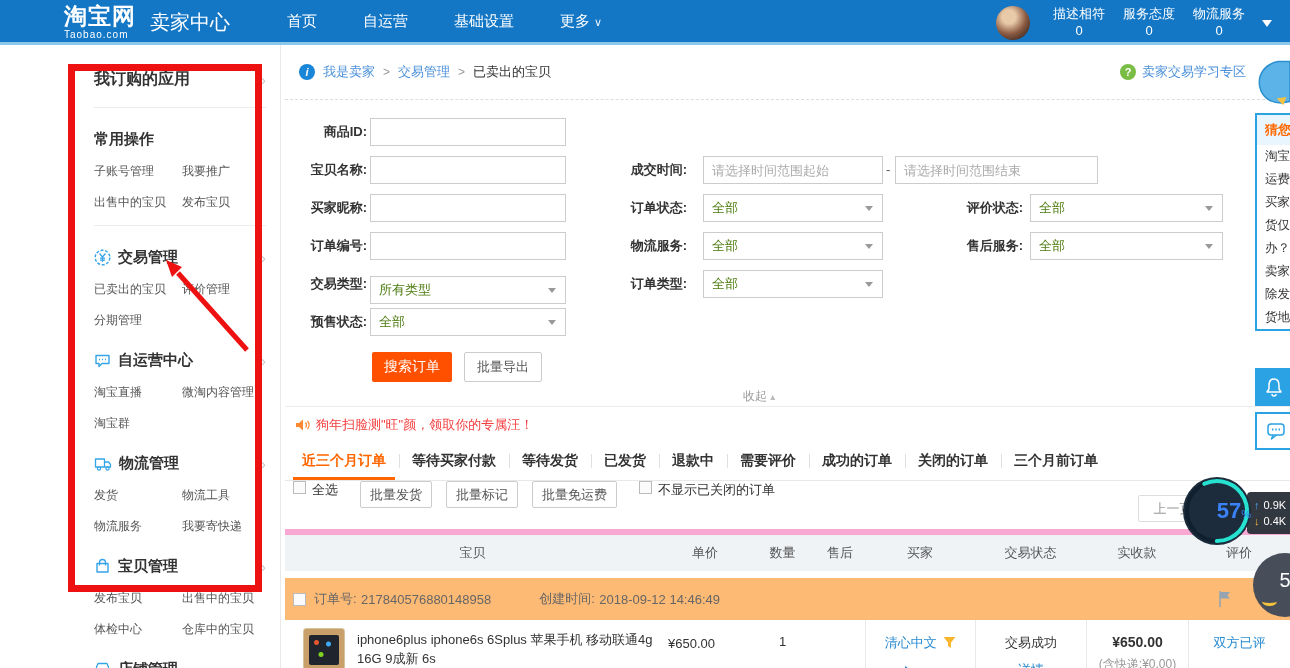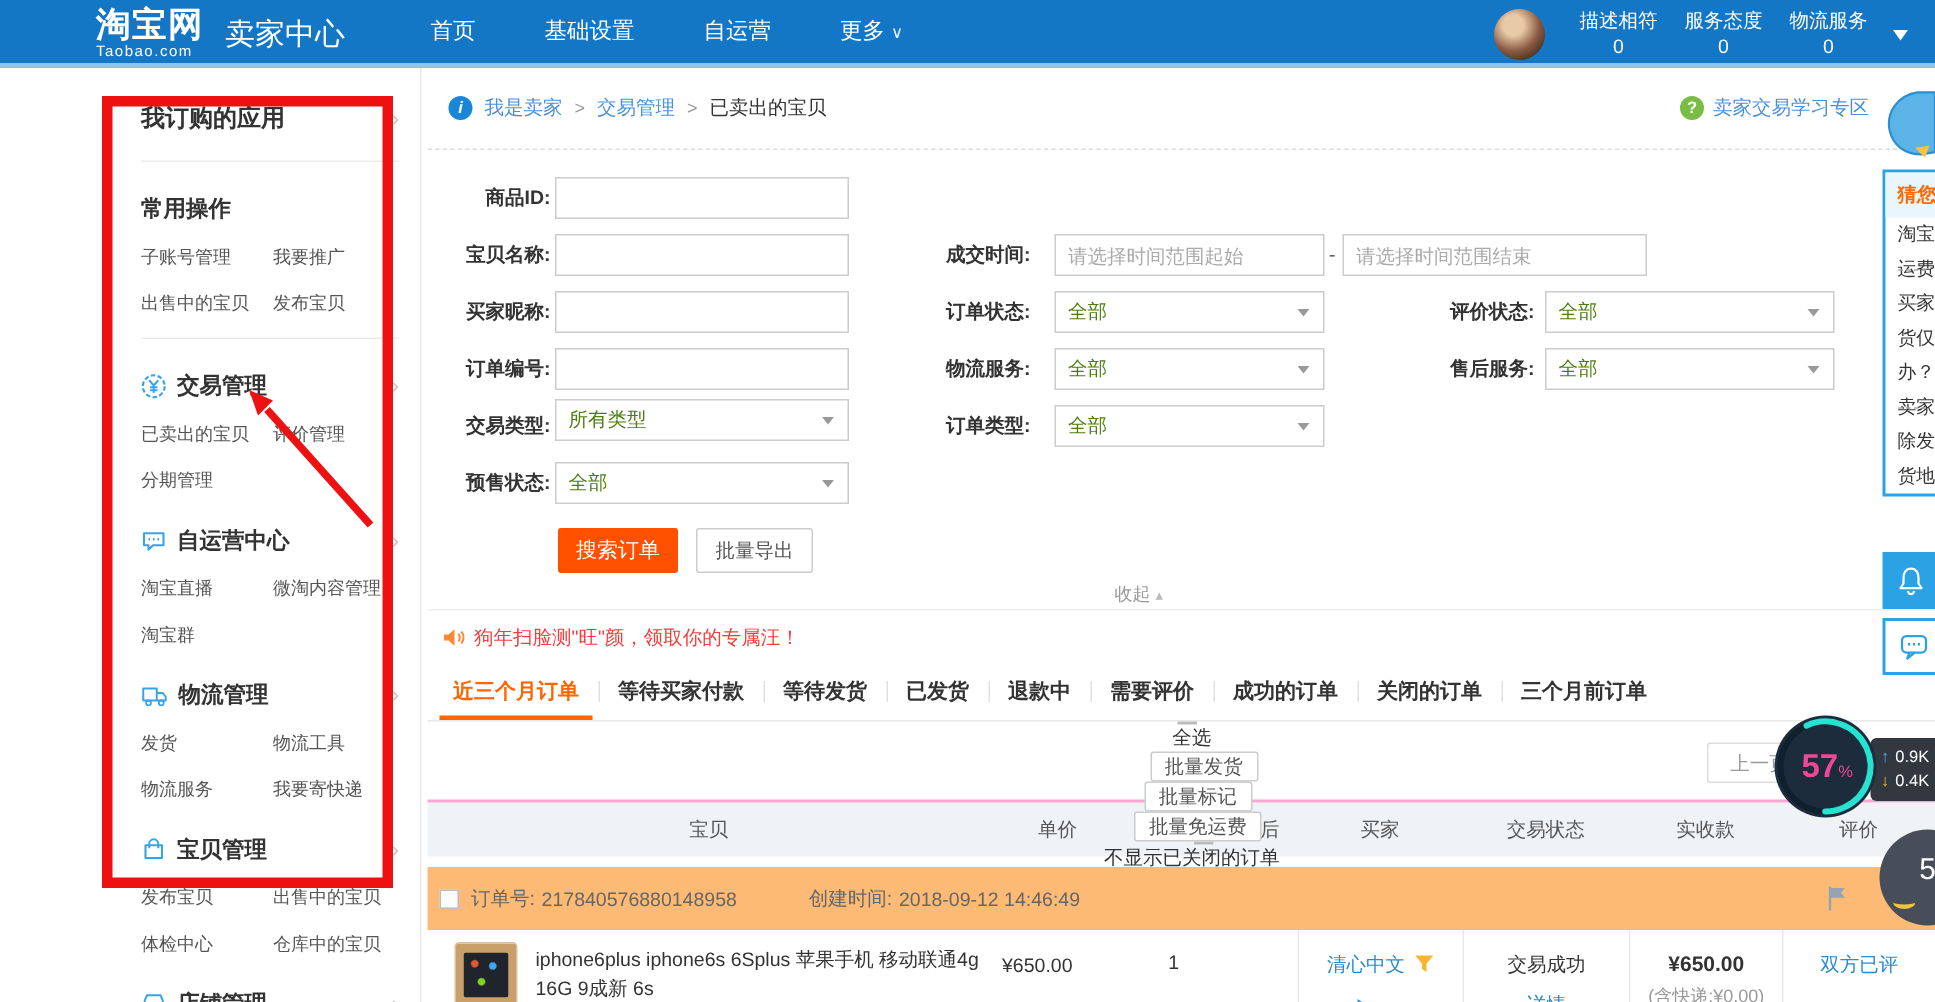--- a/index.html
+++ b/index.html
@@ -76,21 +76,21 @@
   #notice .ntext { color:#f43e3e; font-size:13px; margin-left:6px; cursor:pointer; }
 
   
   #tabs { display:flex; border-bottom:1px solid #e8e8e8; padding-left:4px; height:38px; }
   #tabs .tab { position:relative; padding:0 9px; margin:0 4px; line-height:35px; font-size:14px; font-weight:700;
     color:#333; cursor:pointer; white-space:nowrap; }
   #tabs .tab + .tab::before { content:""; position:absolute; left:-4px; top:11px; width:1px; height:14px; background:#e0e0e0; }
   #tabs .tab.active { color:#ff6600; border-bottom:3px solid #ff6600; }
 
   
-  #batch { position:relative; height:54px; display:flex; align-items:center; border-bottom:2px solid #f9a8d4; padding-left:8px;flex-direction:column; }
+  #batch { position:relative; height:54px; display:flex; border-bottom:6px solid #f9a8d4; padding-left:8px; }
   .cbox { width:13px; height:13px; border:1px solid #bbb; background:#fbfbfb; display:inline-block; cursor:pointer; }
   #batch label { font-size:13px; color:#333; margin-left:6px; }
   .bbtn { height:27px; padding:0 9px; background:#fff; border:1px solid #ccc; border-radius:2px;
     font-size:13px; color:#555; margin-left:14px; cursor:pointer; font-family:inherit; }
   .bbtn.first { margin-left:22px; }
   #hidecb { margin-left:22px; }
   .prevpage { position:absolute; left:853px; top:14px; width:70px; height:27px; background:#fff;
     border:1px solid #ddd; border-radius:2px; font-size:13px; color:#999; cursor:pointer; font-family:inherit; }
 
   
@@ -134,21 +134,21 @@
   #bellbtn { top:368px; background:#2aa2e4; }
   #chatbtn { top:412px; background:#fff; border:2px solid #2aa2e4; }
 
   
   #speedtip { position:absolute; left:1247px; top:492px; width:86px; height:42px; background:rgba(42,48,56,.96);
     border-radius:4px; z-index:55; color:#fff; font-size:11px; padding:5px 7px; line-height:16px; }
   #speedtip .arr-up { color:#4aa3f5; font-weight:bold; margin-right:4px; }
   #speedtip .arr-dn { color:#f6b73c; font-weight:bold; margin-right:4px; }
   #ring { position:absolute; left:1183px; top:477px; width:68px; height:68px; border-radius:50%;
     background:#1c2c3c; z-index:60; cursor:pointer; }
-  #ring .pct { position:absolute; width:100%; text-align:left; top:21px; color:#ec4899;padding-left:18px; }
+  #ring .pct { position:absolute; width:100%; text-align:right; top:21px; color:#3b82f6;padding-left:18px; }
   #ring .pct .n { font-size:22px; font-weight:bold; }
   #ring .pct .u { font-size:11px; }
   #badge5 { position:absolute; left:1253px; top:553px; width:64px; height:64px; border-radius:50%;
     background:#474e5a; z-index:60; cursor:pointer; }
   #badge5 .n { position:absolute; left:0; width:100%; text-align:center; top:16px; color:#fff; font-size:20px; }
   #badge5 .smile { position:absolute; left:9px; bottom:11px; width:15px; height:9px;
     border-bottom:3px solid #f5c23c; border-radius:50%; }
   #handicon { position:absolute; left:1256px; top:52px; z-index:41; }
 
   
@@ -158,22 +158,22 @@
 <body>
 
 <div id="navbar">
   <div class="logo">
     <div class="t1">淘宝网</div>
     <div class="t2">Taobao.com</div>
   </div>
   <div class="apptitle">卖家中心</div>
   <div class="navmenu">
     <div class="mi"><span>首页</span></div>
+    <div class="mi"><span>自运营</span></div>
     <div class="mi"><span>基础设置</span></div>
-    <div class="mi"><span>自运营</span></div>
     <div class="mi"><span>更多</span><span class="cup">∨</span></div>
   </div>
   <div class="navright">
     <div class="avatar"></div>
     <div class="stat">
       <div class="sl">描述相符</div>
       <div class="sv">0</div>
     </div>
     <div class="stat">
       <div class="sl">服务态度</div>
@@ -290,21 +290,21 @@
   <div id="form">
     <label class="flabel l1" style="top:18px">商品ID:</label>
     <input class="ftext" style="left: 85px; top: 18px; width: 196px;">
     <label class="flabel l1" style="top:56px">宝贝名称:</label>
     <input class="ftext" style="left: 85px; top: 56px; width: 196px;">
     <label class="flabel l1" style="top:94px">买家昵称:</label>
     <input class="ftext" style="left: 85px; top: 94px; width: 196px;">
     <label class="flabel l1" style="top:132px">订单编号:</label>
     <input class="ftext" style="left: 85px; top: 132px; width: 196px;">
     <label class="flabel l1" style="top:170px">交易类型:</label>
-    <div class="fsel" style="left:85px;top:166px;width:196px">
+    <div class="fsel" style="left:85px;top:176px;width:196px">
       <span>所有类型</span><span class="scaret"></span>
     </div>
     <label class="flabel l1" style="top:208px">预售状态:</label>
     <div class="fsel" style="left:85px;top:208px;width:196px">
       <span>全部</span><span class="scaret"></span>
     </div>
 
     <label class="flabel l2" style="top:56px">成交时间:</label>
     <input class="ftext" style="left: 418px; top: 56px; width: 180px;" placeholder="请选择时间范围起始">
     <span class="dash" style="left:601px;top:56px">-</span>

